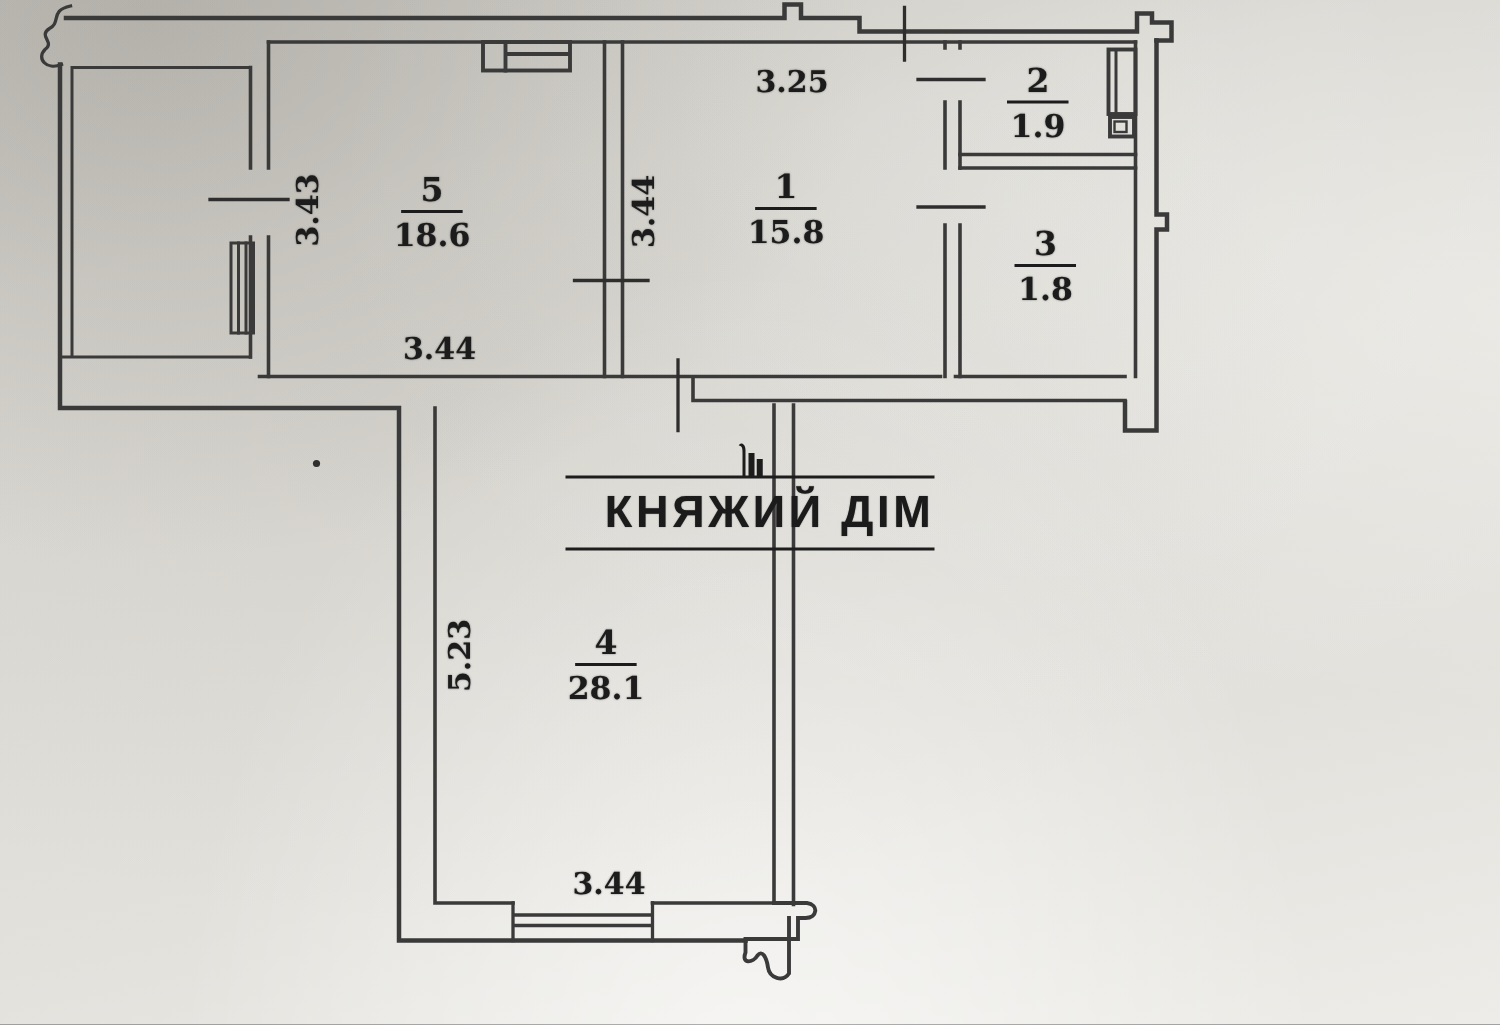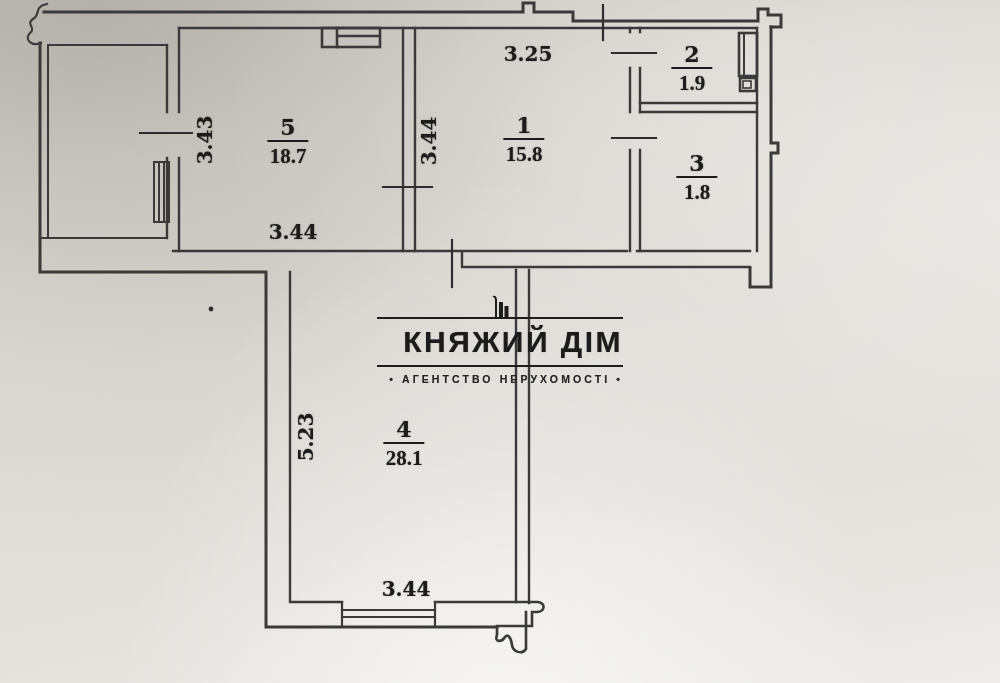--- a/index.html
+++ b/index.html
@@ -15,21 +15,21 @@
   .grain{position:absolute;inset:0;pointer-events:none;
     background:
       radial-gradient(ellipse at 30% 40%, rgba(120,118,110,.07), transparent 60%),
       radial-gradient(ellipse at 70% 20%, rgba(255,255,255,.15), transparent 50%);
   }
   .plan-svg{position:absolute;left:0;top:0;filter:blur(.45px);}
   .lbl{position:absolute;color:#1c1c1c;text-shadow:0 0 1.3px rgba(45,45,45,.6);white-space:nowrap;}
   .room-label{text-align:center;transform:translateX(-50%);}
   .rn{display:inline-block;font-size:22px;font-weight:700;line-height:1.05;
       padding:0 13px 1px 13px;border-bottom:2.6px solid #1c1c1c;}
-  .ra{font-size:21px;font-weight:700;padding-top:3px;line-height:1.1;font-family:Liberation Serif, serif;}
+  .ra{font-size:21px;font-weight:700;padding-top:3px;line-height:1.1;}
   .dim{font-size:20px;font-weight:700;transform:translate(-50%,-50%);}
   .dim.v{transform:translate(-50%,-50%) rotate(-90deg);}
   .logo{position:absolute;left:377px;top:293px;width:246px;text-align:right;color:#1b1b1b;}
   .logo-icon{display:block;margin:0 auto -1px auto;}
   .logo-line{height:0;border-top:2.4px solid #1d1d1d;}
   .logo-title{font-family:"Liberation Sans",sans-serif;font-weight:700;font-size:30px;
       letter-spacing:2.5px;line-height:46px;white-space:nowrap;color:#1b1b1b;
       text-shadow:0 0 .8px rgba(30,30,30,.6);}
   .logo-sub{font-family:"Liberation Sans",sans-serif;font-weight:700;font-size:10.5px;
       letter-spacing:3.1px;margin-top:6px;white-space:nowrap;color:#262626;
@@ -113,21 +113,21 @@
         <path d="M612,138 H656"></path>
         <path d="M452,240 V287"></path>
       </g>
 
       <circle cx="211" cy="309" r="2.4" fill="#2f2f2f" stroke="none"></circle>
     </g>
   </svg>
 
   <div class="lbl room-label" style="left:288px;top:116px;">
     <div class="rn">5</div>
-    <div class="ra">18.7</div>
+    <div class="ra">18.6</div>
   </div>
   <div class="lbl room-label" style="left:524px;top:114px;">
     <div class="rn">1</div>
     <div class="ra">15.8</div>
   </div>
   <div class="lbl room-label" style="left:692px;top:43px;">
     <div class="rn">2</div>
     <div class="ra">1.9</div>
   </div>
   <div class="lbl room-label" style="left:697px;top:152px;">
@@ -148,15 +148,14 @@
 
   <div class="logo">
     <svg class="logo-icon" width="30" height="25" viewBox="0 0 30 25">
       <path fill="#1c1c1c" d="M12,25 V7 C12,2.5 8.5,1.5 7.5,4 C10,4 10,6.5 10,9 V25 Z"></path>
       <rect fill="#1c1c1c" x="14" y="9" width="4" height="16"></rect>
       <rect fill="#1c1c1c" x="19.5" y="13" width="4" height="12"></rect>
     </svg>
     <div class="logo-line"></div>
     <div class="logo-title">КНЯЖИЙ ДІМ</div>
     <div class="logo-line"></div>
-    <div class="logo-sub">• АГЕНТСТВО НЕРУХОМОСТІ •</div>
   </div>
 </div>
 
 </body></html>

